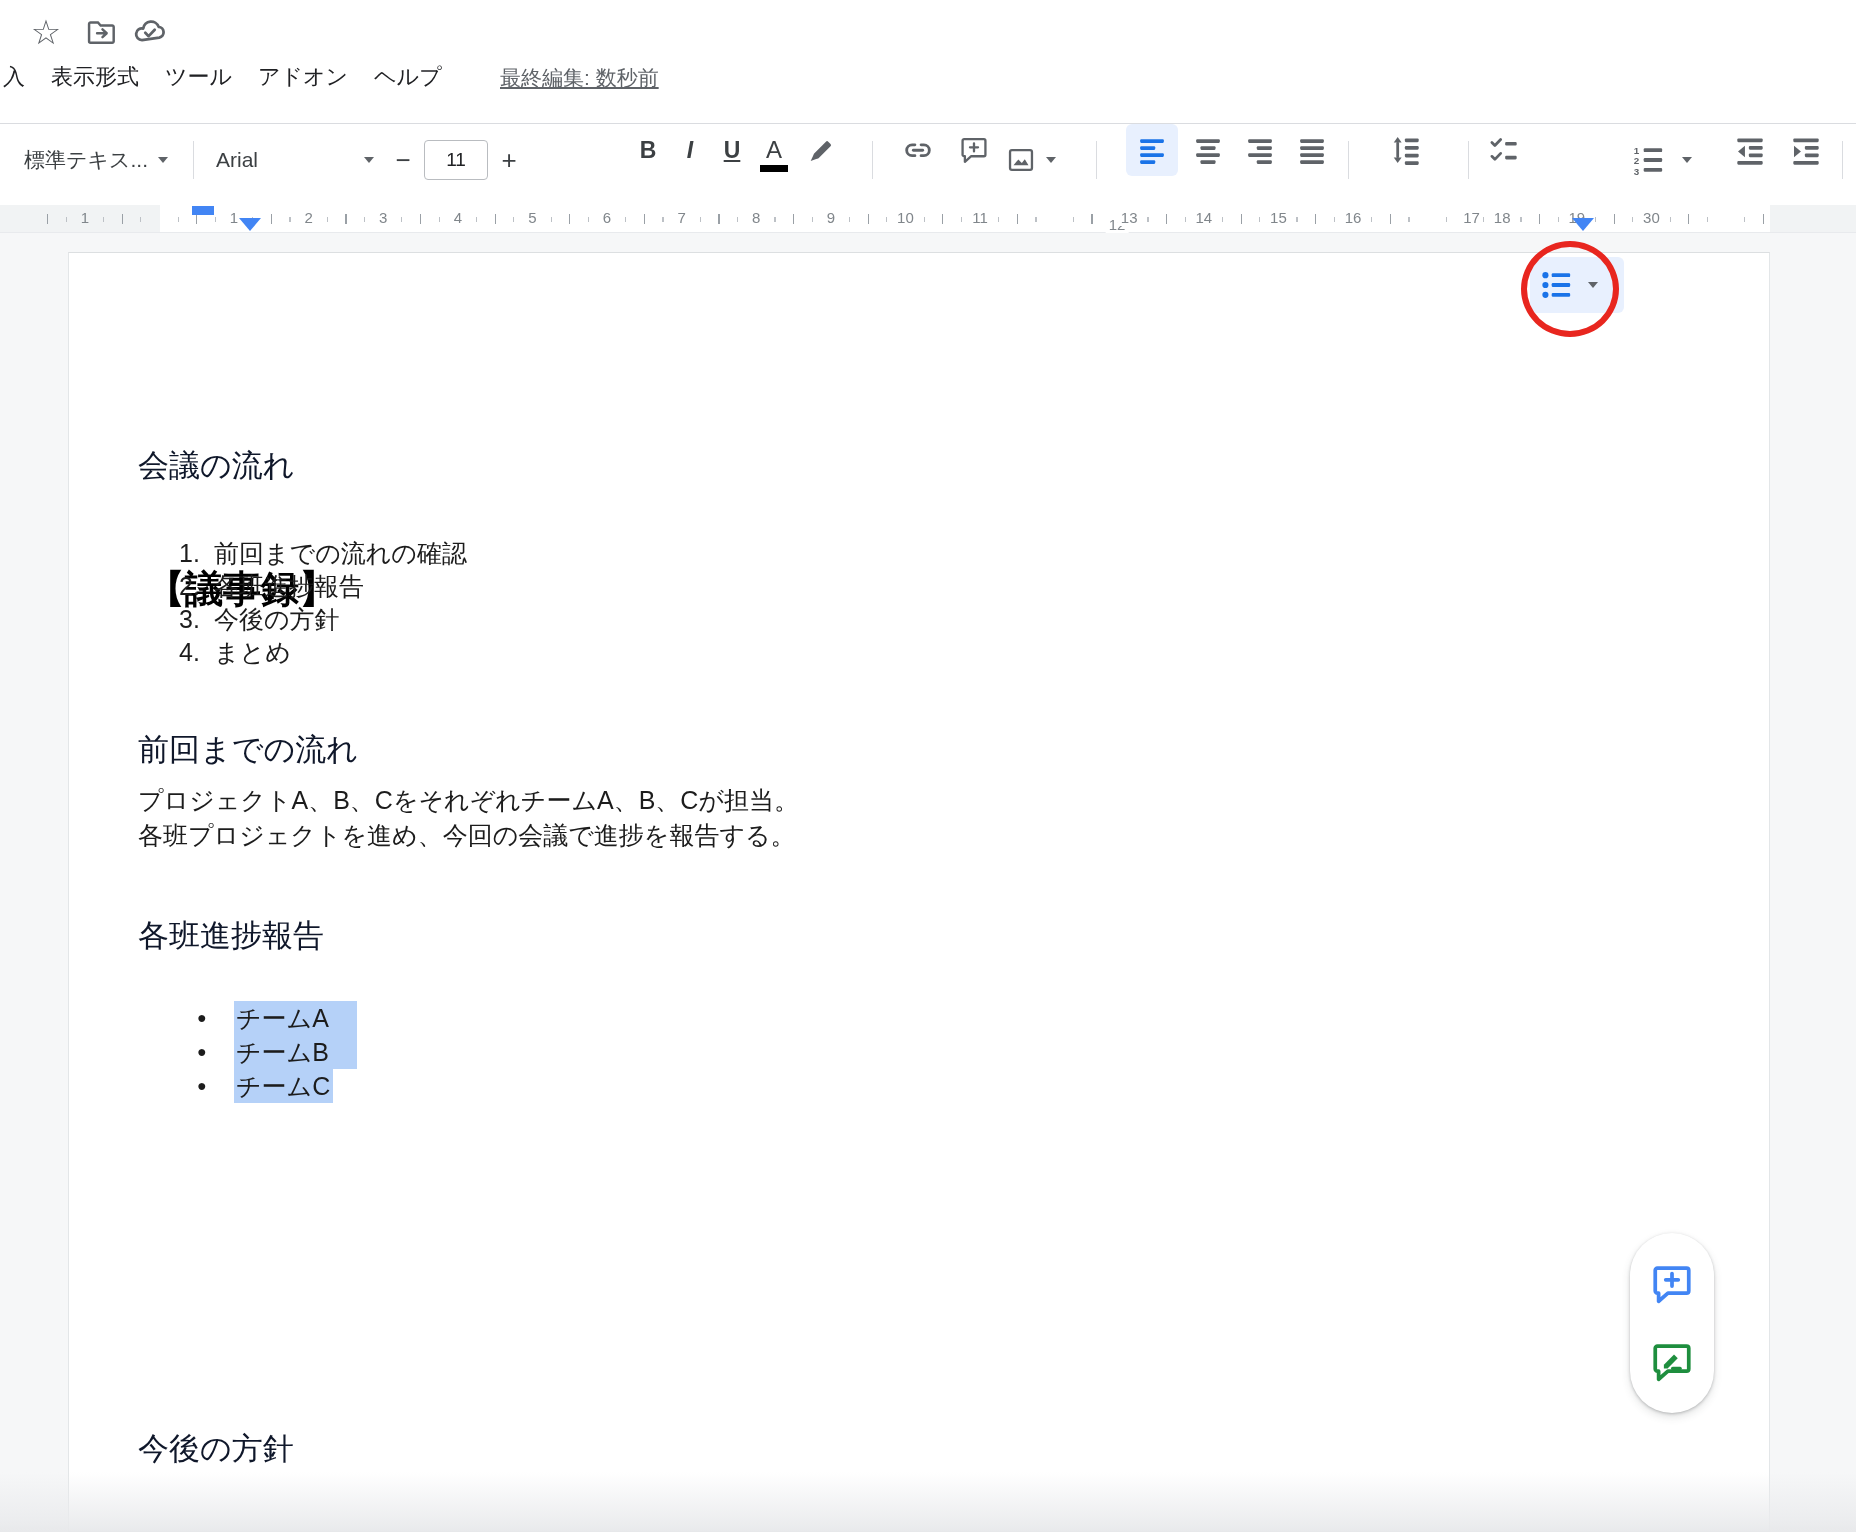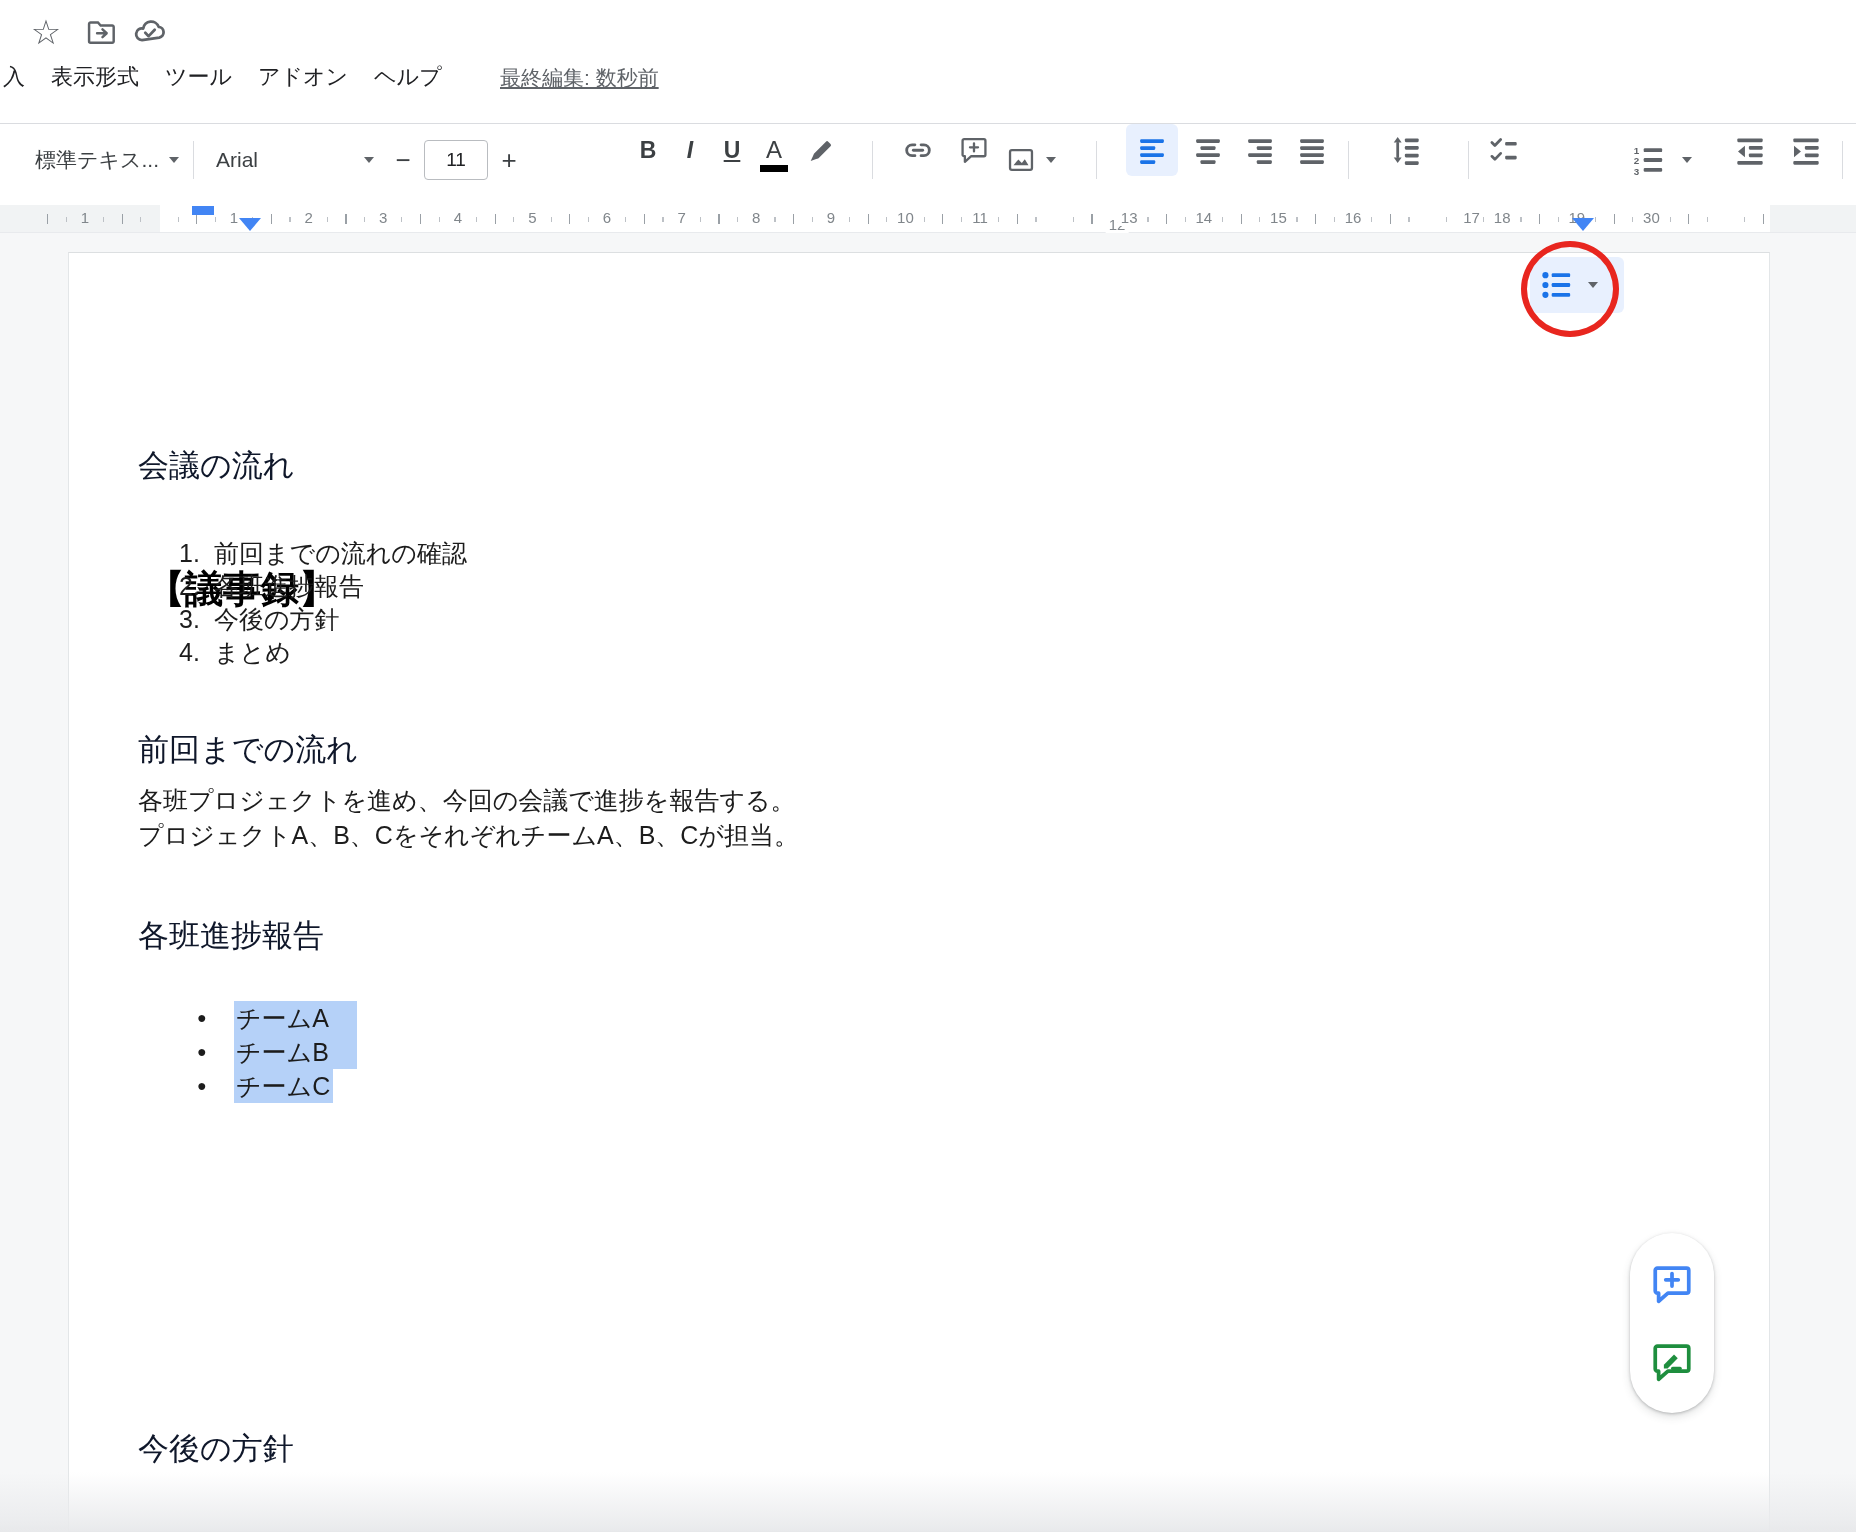--- a/index.html
+++ b/index.html
@@ -113,21 +113,21 @@
         <span class="menu-item">ツール</span>
         <span class="menu-item">アドオン</span>
         <span class="menu-item">ヘルプ</span>
       </div>
     <span class="last-edit" style="position:absolute;left:488px;top:64px;font-size:21px;">最終編集: 数秒前</span>
 
     <div class="chrome-divider"></div>
 
     <div class="toolbar">
 
-      <div class="tb" style="left:35px;">
+      <div class="tb" style="left:24px;">
         <span class="tb-label">標準テキス...</span>
         <span class="caret"></span>
       </div>
       <div class="tb-sep" style="left:193px;"></div>
 
       <div class="tb" style="left:216px;width:158px;">
         <span class="tb-label">Arial</span>
         <span class="caret" style="margin-left:auto;"></span>
       </div>
 
@@ -363,22 +363,22 @@
 
         <div class="li">
           <span class="num">4.</span>
           <span>まとめ</span>
         </div>
       </div>
 
     <div class="doc-h h-prev">前回までの流れ</div>
     <div class="doc-para">
 
-    <div>各班プロジェクトを進め、今回の会議で進捗を報告する。</div>
-        <div>プロジェクトA、B、CをそれぞれチームA、B、Cが担当。</div>
+    <div>プロジェクトA、B、CをそれぞれチームA、B、Cが担当。</div>
+        <div>各班プロジェクトを進め、今回の会議で進捗を報告する。</div>
       </div>
 
     <div class="doc-h h-progress">各班進捗報告</div>
     <div class="doc-ul">
 
         <div class="li">
           <span class="bullet">●</span>
           <span class="sel selected trail">チームA</span>
         </div>
 

